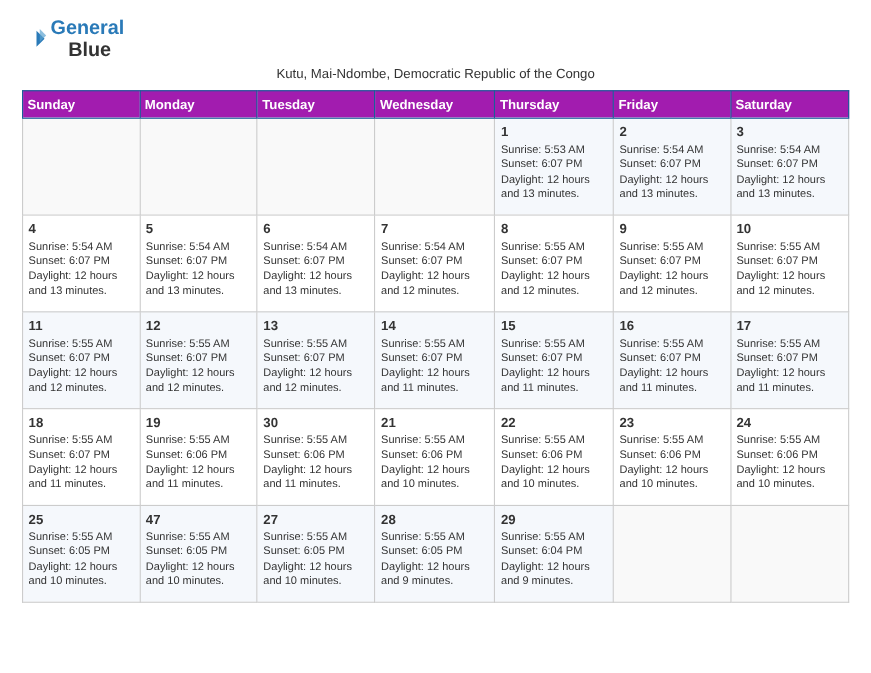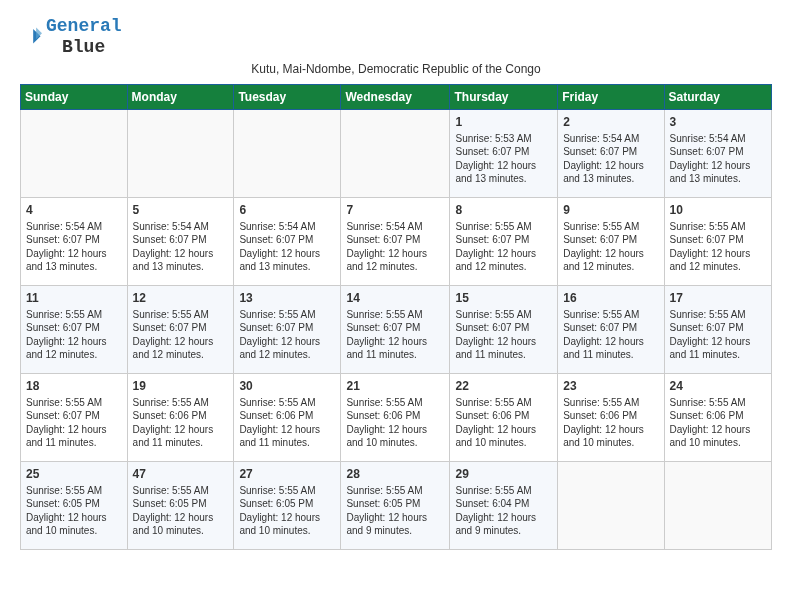--- a/index.html
+++ b/index.html
@@ -22,21 +22,20 @@
       gap: 4px;
     }
     .logo-text {
       font-size: 18px;
       font-weight: bold;
       color: #333;
       line-height: 1.1;
     }
     .logo-text span {
       color: #2a7ab8;
-      font-family: Liberation Mono, monospace;
     }
     .logo-icon {
       width: 22px;
       height: 22px;
     }
     .month-title {
       font-size: 38px;
       font-weight: bold;
       color: #333;
       line-height: 1;
@@ -47,21 +46,21 @@
       color: #333;
       margin-bottom: 8px;
       font-weight: normal;
     }
     .calendar {
       width: 100%;
       border-collapse: collapse;
       font-size: 10.5px;
     }
     .calendar thead th {
-      background: #15803d;
+      background: #a21caf;
       color: #fff;
       padding: 5px 4px;
       text-align: left;
       font-size: 12px;
       font-weight: bold;
       border: 1px solid #1a5f99;
     }
     .calendar tbody td {
       vertical-align: top;
       border: 1px solid #ccc;

